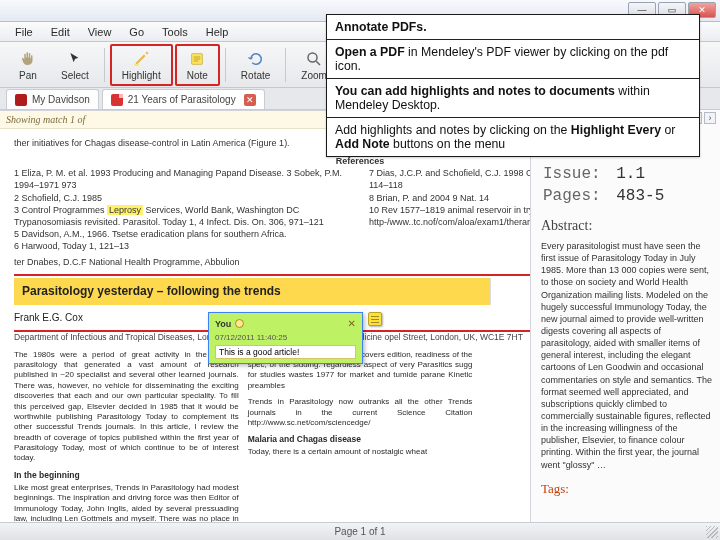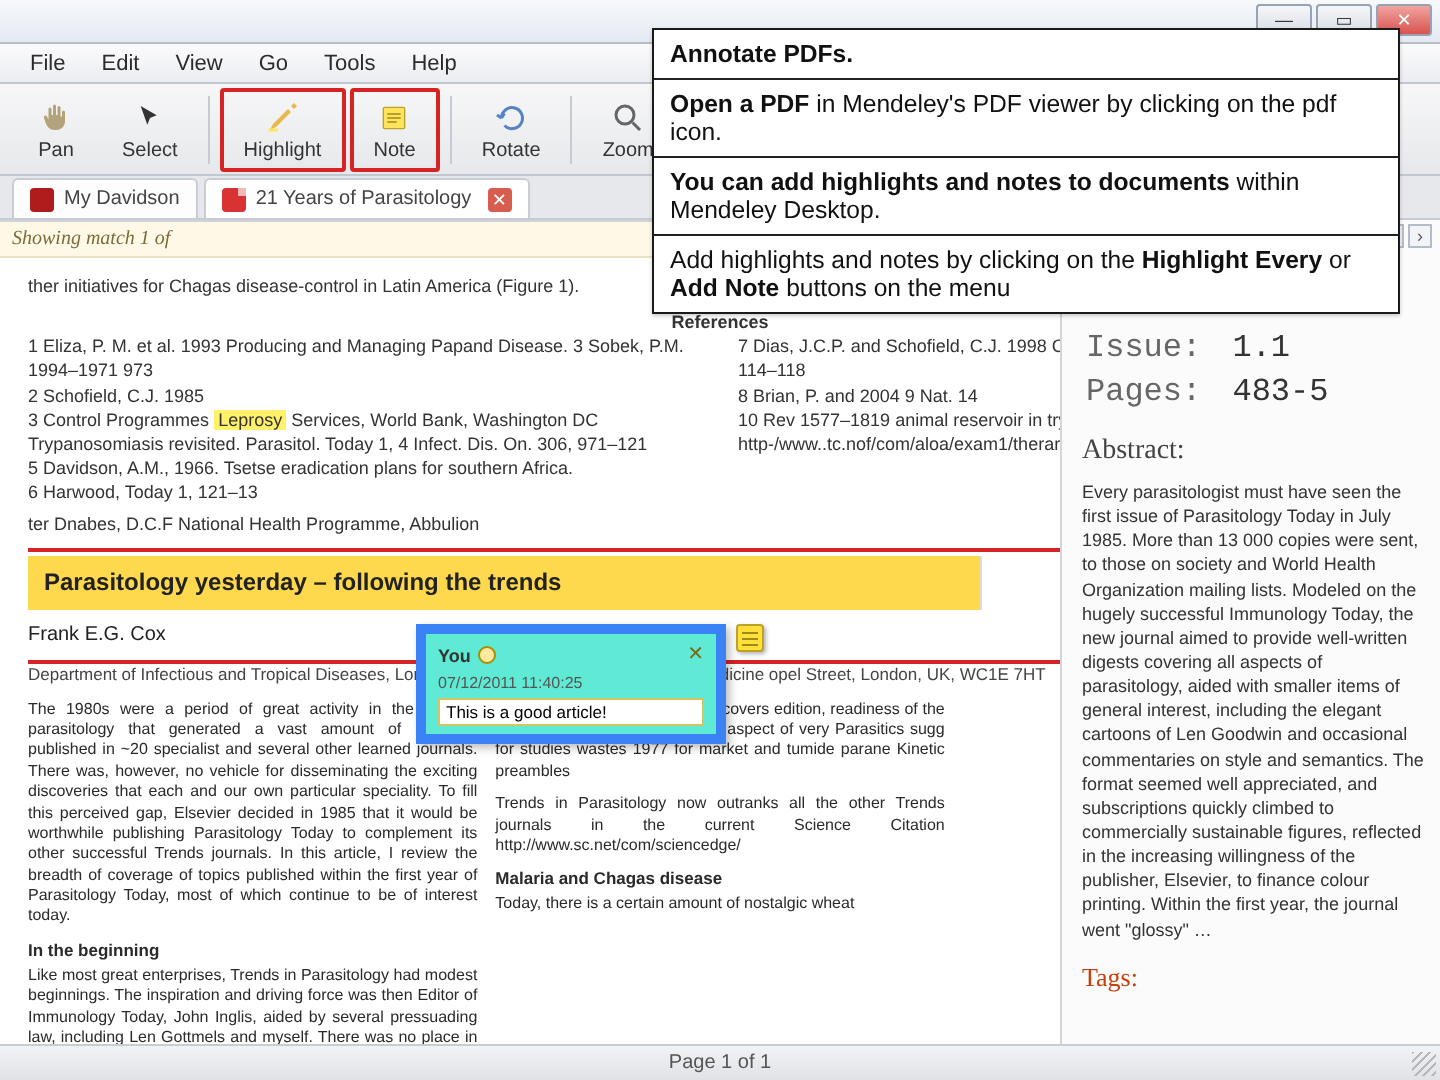--- a/index.html
+++ b/index.html
@@ -31,21 +31,21 @@
   .paper { position:relative; padding:8px 14px; font-size:9px; color:#333; line-height:1.35;}
   .paper .refs-title { font-weight:bold; margin-top:6px;text-align:center; }
   .paper .hl { background:#fff26a; padding:0 2px;}
   .red-line { border-top:2px solid #d62424; margin:6px 0 0 0; width:100%; }
   .section-hd { background:#ffd94d; padding:5px 8px; font-weight:bold; font-size:12px; color:#222; margin-top:2px; border-right:1px solid #ddd; width:69%;}
   .author { font-size:10px; color:#222; margin:6px 0 4px 0;}
   .affil { font-size:8.5px; color:#444; margin-bottom:6px; width:78%;}
   .cols3 { display:flex; gap:9px; }
   .col { flex:1; font-size:8px; color:#2a2a2a; text-align:justify; line-height:1.3;}
   .subhead { font-weight:bold; margin:6px 0 2px 0; font-size:8.5px;}
-  .sticky { position:absolute; background:#5eead4; border:5px solid #3b82f6; box-shadow:2px 2px 4px rgba(0,0,0,.25); width:155px; padding:4px 6px; font-size:9px; color:#333;}
+  .sticky { position:absolute; background:#bef264; border:1px solid #3b82f6; box-shadow:2px 2px 4px rgba(0,0,0,.25); width:155px; padding:4px 6px; font-size:9px; color:#333;}
   .sticky .hdr { display:flex; justify-content:space-between; align-items:center; margin-bottom:2px;}
   .sticky .dot { width:9px; height:9px; border:1px solid #aa8d00; border-radius:50%; background:#ffe9a0;}
   .sticky .date { font-size:8px; color:#555;}
   .sticky input { border:1px solid #d4c562; width:100%; font-size:8.5px; padding:1px 3px; background:#fff; margin-top:2px;}
   .note-icon { position:absolute; width:14px; height:14px; background:#ffdf3a; border:1px solid #b9a327; border-radius:2px; box-shadow:1px 1px 2px rgba(0,0,0,.3);}
   .note-icon::after{content:""; position:absolute; left:2px; right:2px; top:3px; height:1px; background:#9d8a1d; box-shadow:0 3px 0 #9d8a1d, 0 6px 0 #9d8a1d;}
 
   .side-panel { position:absolute; right:0; top:110px; bottom:18px; width:190px; background:#fbfbfc; border-left:1px solid #d2d6dc; padding:8px 8px 8px 10px; font-size:10px; color:#333;}
   .side-panel table td { padding:1px 4px 1px 0; font-size:16px;font-family:Liberation Mono, monospace;}
   .side-panel .field-l { color:#666;}

